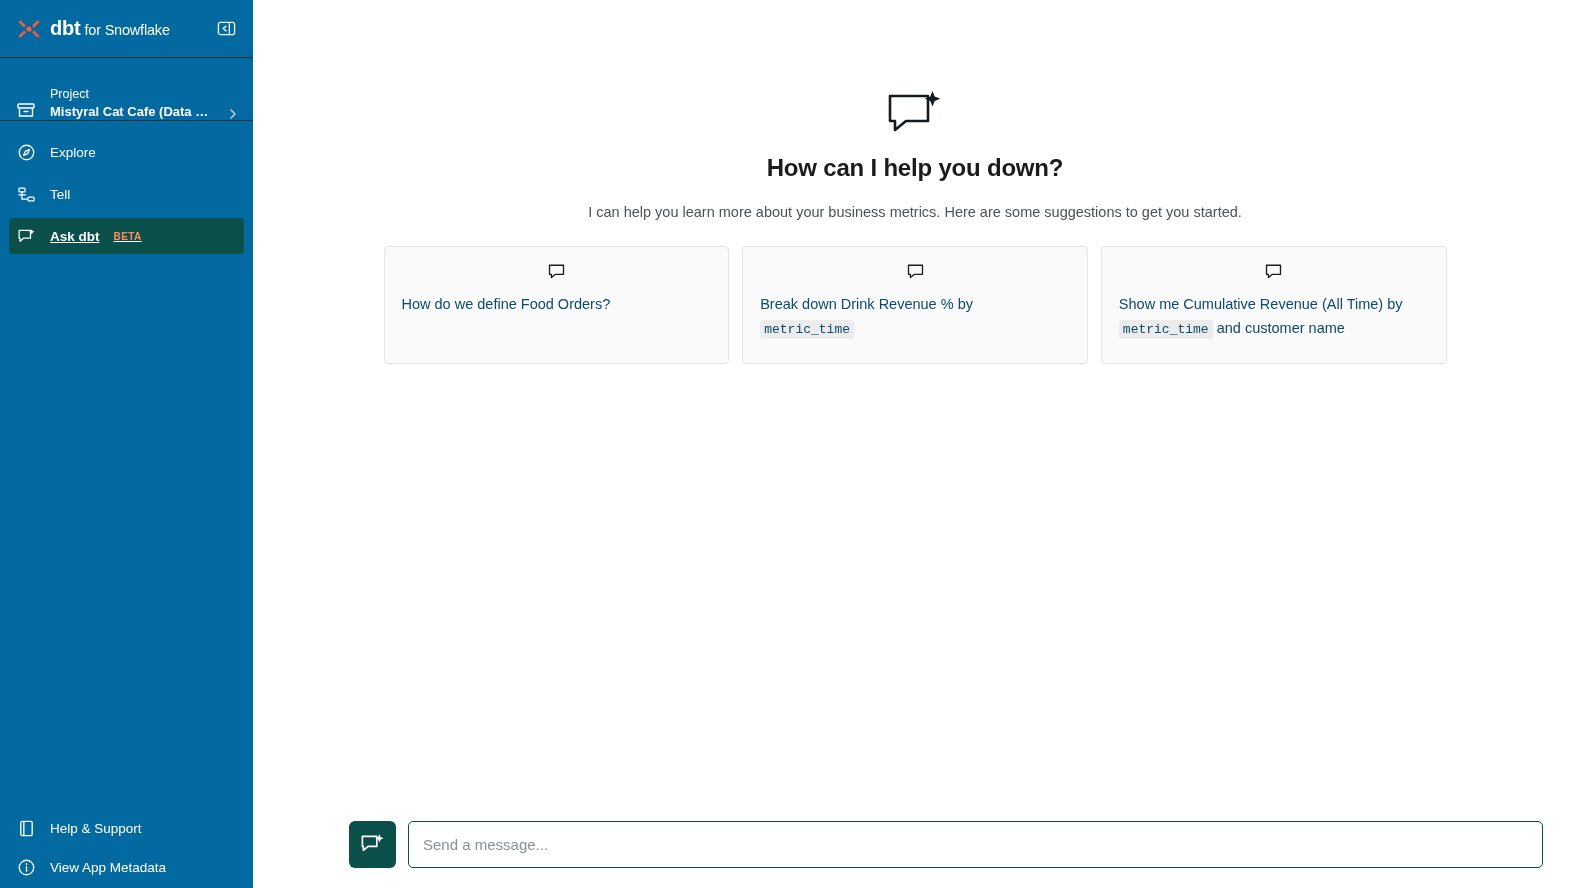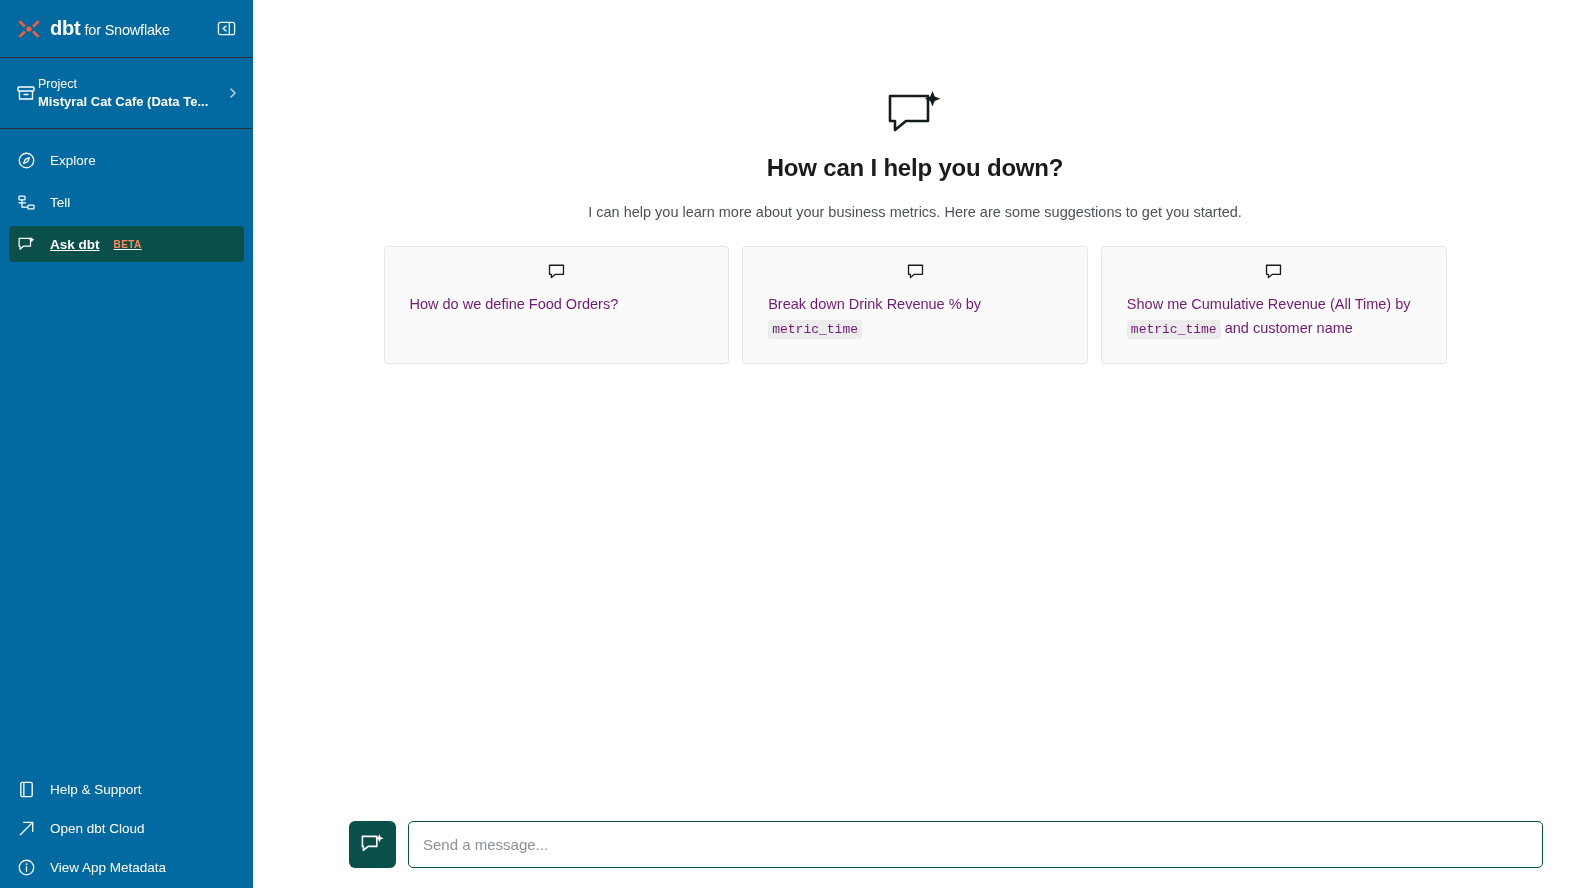--- a/index.html
+++ b/index.html
@@ -61,24 +61,24 @@
     margin-left: 4px;
   }
   .collapse-btn {
     width: 26px; height: 26px;
     display: flex; align-items: center; justify-content: center;
     cursor: pointer;
     opacity: .95;
   }
 
   .project-row {
-    height: 72px;
-    display: flex;
-    align-items: center;
-    gap: 2px;
+    height: 64px;
+    display: flex;
+    align-items: flex-end;
+    gap: 14px;
     padding: 0 14px 0 16px;
     border-top: 1px solid #2b3236;
     border-bottom: 1px solid #2b3236;
     cursor: pointer;
   }
   .project-labels {
     flex: 1;
     min-width: 0;
     display: flex;
     flex-direction: column;
@@ -182,22 +182,21 @@
     padding: 16px 17px 18px 17px;
     min-height: 118px;
     cursor: pointer;
     display: flex;
     flex-direction: column;
     gap: 12px;
   }
   .sugg-text {
     font-size: 14.5px;
     line-height: 24px;
-    color: #701a75;
-    margin-left: 8px;
+    color: #0c4a6e;
   }
   .code {
     font-family: "Liberation Mono", "DejaVu Sans Mono", monospace;
     font-size: 13px;
     background: #ececec;
     border-radius: 3px;
     padding: 2px 4px;
   }
 
   
@@ -328,29 +327,20 @@
       <div class="nav-item">
         <span class="icon">
           <svg width="19" height="19" viewBox="0 0 20 20" aria-hidden="true">
             <rect x="4" y="2.5" width="12" height="15" rx="1.4" fill="none" stroke="#ffffff" stroke-width="1.4"></rect>
             <line x1="7.2" y1="2.5" x2="7.2" y2="17.5" stroke="#ffffff" stroke-width="1.4"></line>
           </svg>
         </span>
         <span class="label">Help &amp; Support</span>
       </div>
 
-      <div class="nav-item">
-        <span class="icon">
-          <svg width="19" height="19" viewBox="0 0 20 20" aria-hidden="true">
-            <path d="M7 3.5 H16.5 V13" fill="none" stroke="#ffffff" stroke-width="1.4" stroke-linecap="round" stroke-linejoin="round"></path>
-            <line x1="16.2" y1="3.8" x2="3.5" y2="16.5" stroke="#ffffff" stroke-width="1.4" stroke-linecap="round"></line>
-          </svg>
-        </span>
-        <span class="label">Open dbt Cloud</span>
-      </div>
 
       <div class="nav-item">
         <span class="icon">
           <svg width="19" height="19" viewBox="0 0 20 20" aria-hidden="true">
             <circle cx="10" cy="10" r="7.6" fill="none" stroke="#ffffff" stroke-width="1.4"></circle>
             <line x1="10" y1="9" x2="10" y2="14" stroke="#ffffff" stroke-width="1.4" stroke-linecap="round"></line>
             <circle cx="10" cy="6.4" r="1" fill="#ffffff"></circle>
           </svg>
         </span>
         <span class="label">View App Metadata</span>

